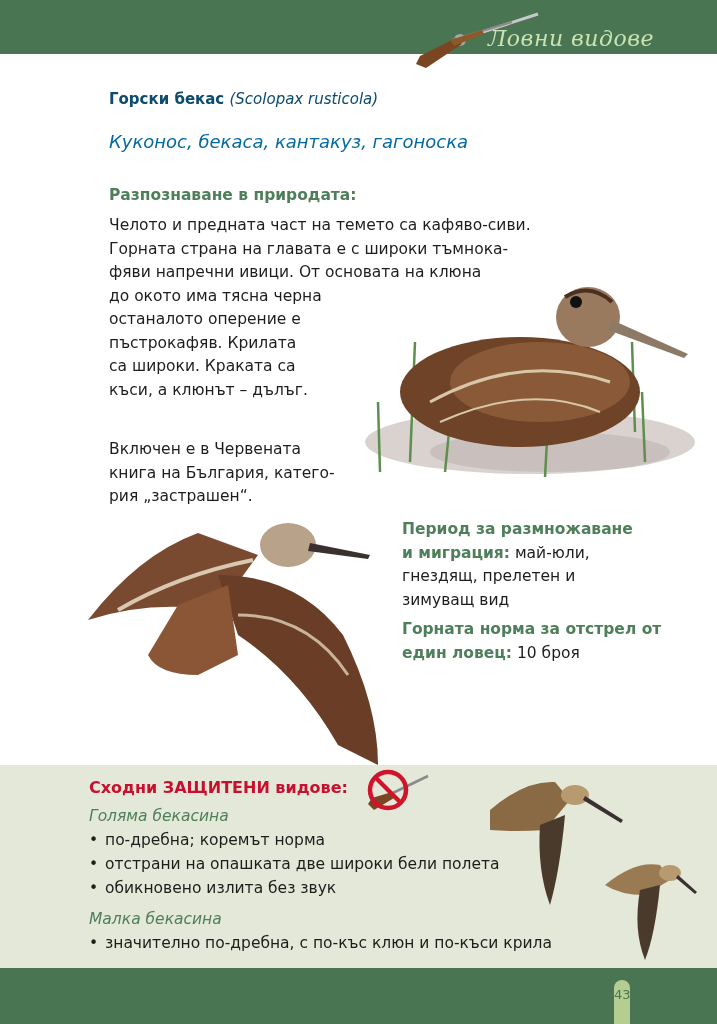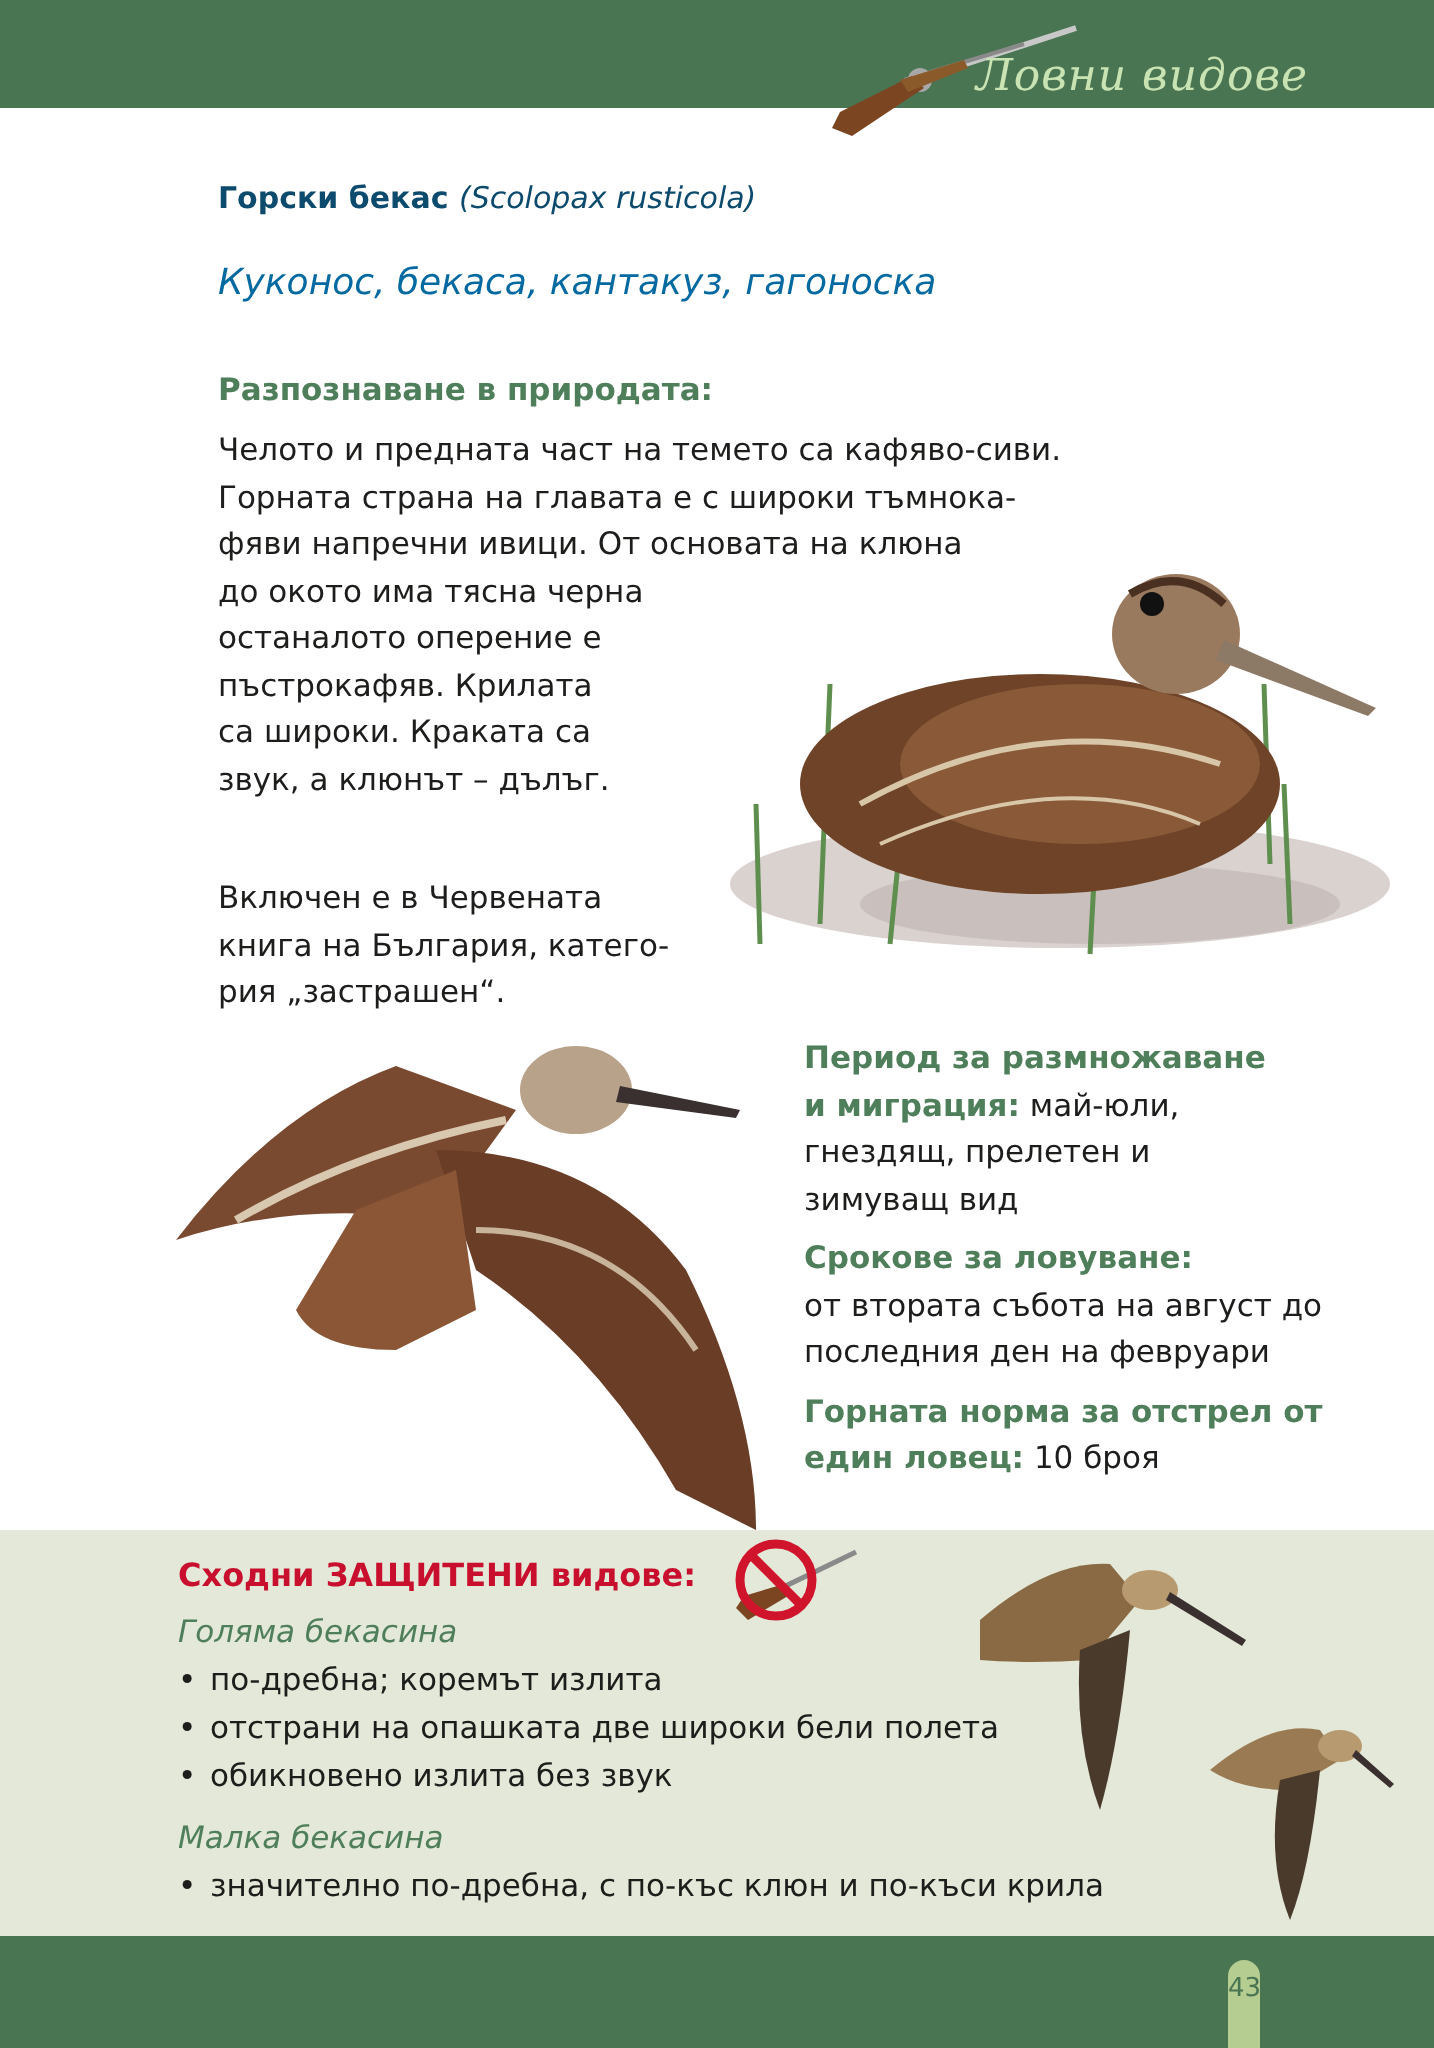--- a/index.html
+++ b/index.html
@@ -55,21 +55,21 @@
 
 <div class="recognition-head h-green">Разпознаване в природата:</div>
 <div class="recog-lines body-text">
   <div>Челото и предната част на темето са кафяво-сиви.</div>
   <div>Горната страна на главата е с широки тъмнока-</div>
   <div>фяви напречни ивици. От основата на клюна</div>
   <div>до окото има тясна черна</div>
   <div>останалото оперение е</div>
   <div>пъстрокафяв. Крилата</div>
   <div>са широки. Краката са</div>
-  <div>звук, а клюнът – дълъг.</div>
+  <div>къси, а клюнът – дълъг.</div>
 </div>
 <div class="redbook body-text">
   <div>Включен е в Червената</div>
   <div>книга на България, катего-</div>
   <div>рия „застрашен“.</div>
 </div>
 
 <svg class="bird-img" style="left:350px;top:272px;" width="345" height="215" viewBox="0 0 345 215">
   <ellipse cx="180" cy="170" rx="165" ry="32" fill="#d9d2cf"></ellipse>
   <ellipse cx="200" cy="180" rx="120" ry="20" fill="#c9bfbc"></ellipse>
@@ -102,42 +102,37 @@
 </svg>
 
 <div class="right-col">
   <div class="blk">
     <div class="line"><span class="h-green">Период за размножаване</span></div>
     <div class="line"><span class="h-green">и миграция:</span><span> май-юли,</span></div>
     <div class="line">гнездящ, прелетен и</div>
     <div class="line">зимуващ вид</div>
   </div>
   <div class="blk">
-    <div class="line"><span class="h-green">Срокове за ловуване:</span></div>
-    <div class="line">от втората събота на август до</div>
-    <div class="line">последния ден на февруари</div>
-  </div>
-  <div class="blk">
     <div class="line"><span class="h-green">Горната норма за отстрел от</span></div>
     <div class="line"><span class="h-green">един ловец:</span><span> 10 броя</span></div>
   </div>
 </div>
 
 <div class="panel"></div>
 <div class="prot-head">Сходни ЗАЩИТЕНИ видове:</div>
 <svg class="nohunt" viewBox="0 0 66 44">
   <line x1="4" y1="36" x2="62" y2="8" stroke="#8a8a8a" stroke-width="2.5"></line>
   <polygon points="2,36 6,30 26,24 28,30 8,42" fill="#7a4520"></polygon>
   <circle cx="22" cy="22" r="18" fill="none" stroke="#d0142c" stroke-width="4.5"></circle>
   <line x1="9" y1="9" x2="35" y2="35" stroke="#d0142c" stroke-width="4.5"></line>
 </svg>
 
 <div class="species-name" style="left:89px;top:807px;">Голяма бекасина</div>
 <ul class="bullets" style="top:828px;">
-  <li>по-дребна; коремът излита</li>
+  <li>по-дребна; коремът норма</li>
   <li>отстрани на опашката две широки бели полета</li>
   <li>обикновено излита без звук</li>
 </ul>
 <div class="species-name" style="left:89px;top:910px;">Малка бекасина</div>
 <ul class="bullets" style="top:931px;">
   <li>значително по-дребна, с по-къс клюн и по-къси крила</li>
 </ul>
 
 <svg class="bird-img" style="left:485px;top:770px;" width="230" height="195" viewBox="0 0 230 195">
   <path d="M5 40 Q40 10 70 12 L85 30 L60 60 Q30 62 5 60 Z" fill="#8a6a44"></path>

